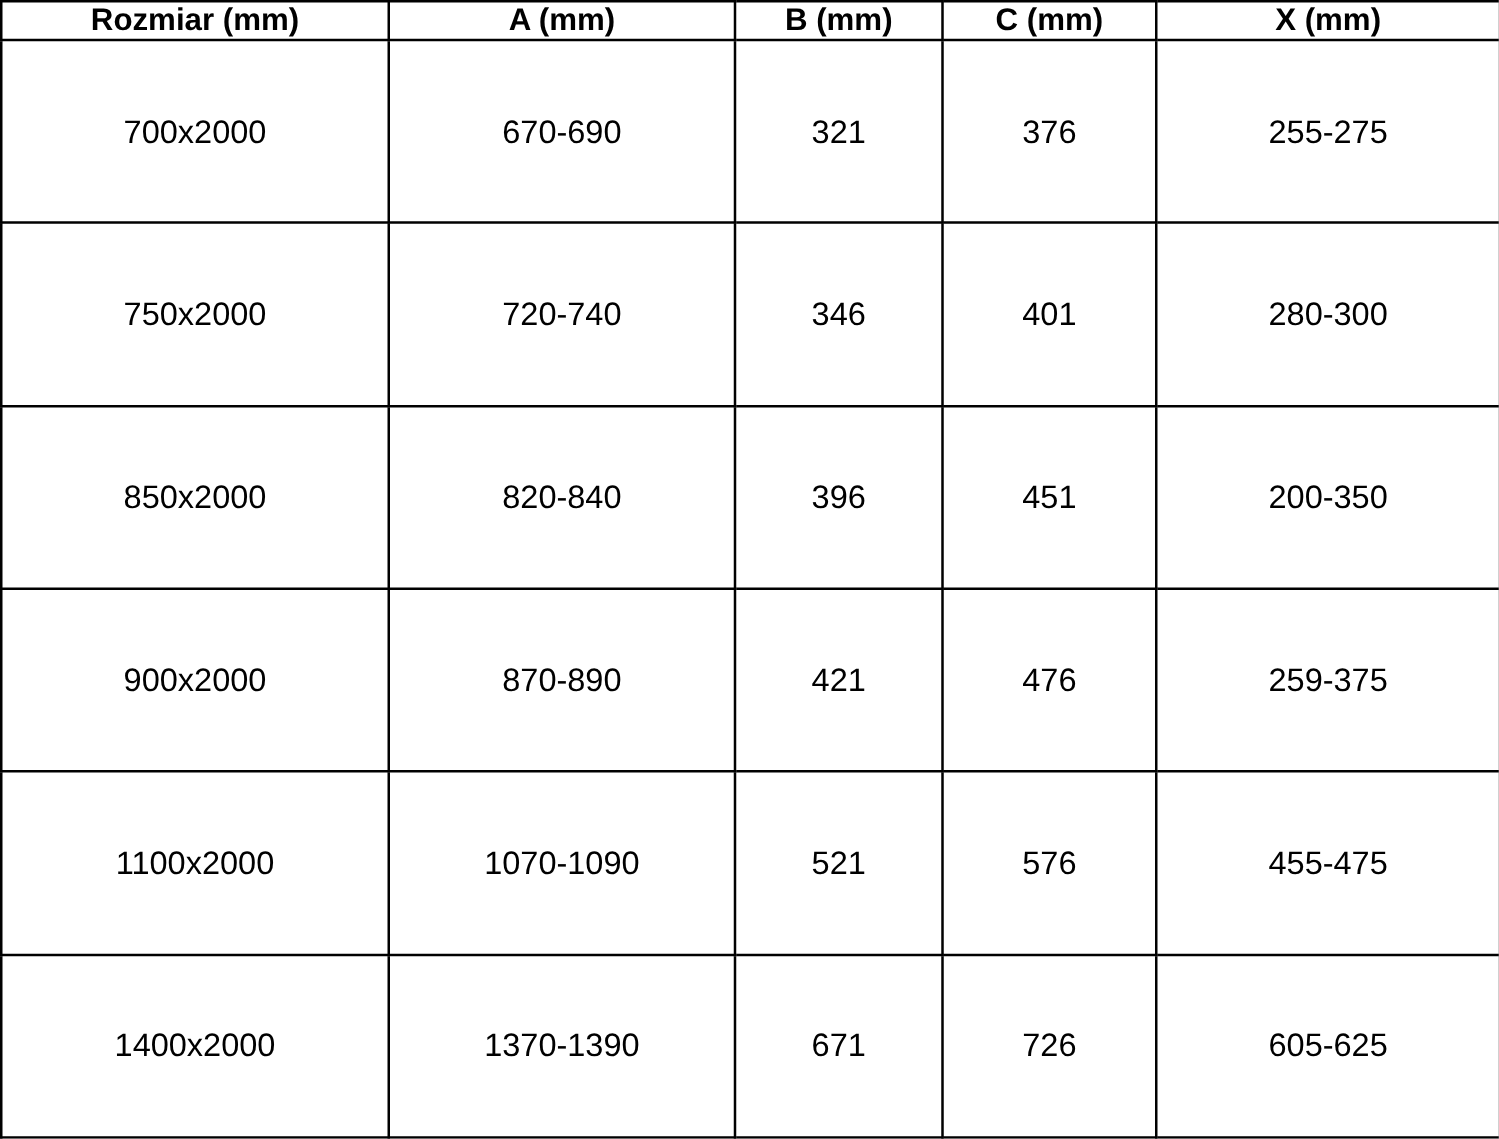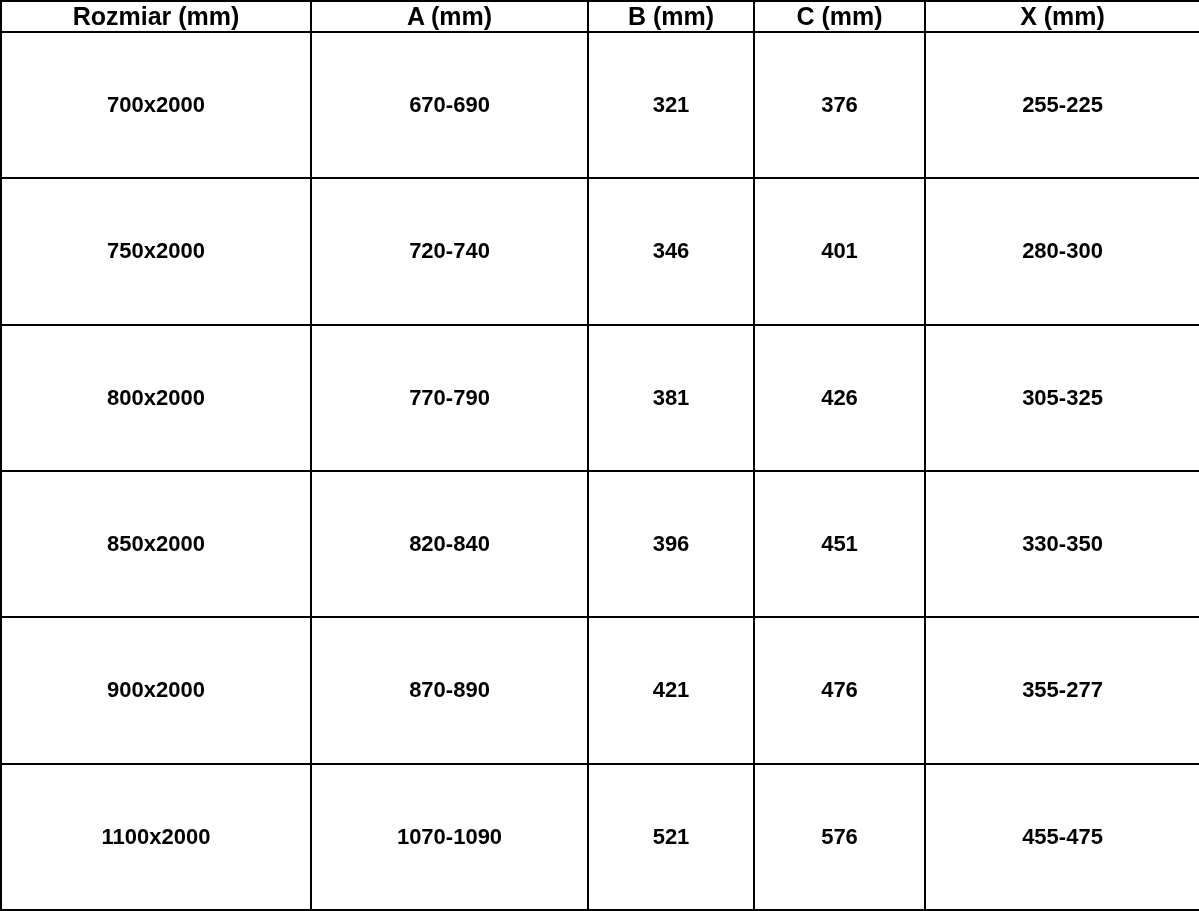--- a/index.html
+++ b/index.html
@@ -29,22 +29,22 @@
     vertical-align: middle;
     padding: 0;
     overflow: hidden;
     white-space: nowrap;
   }
   table.spec-table th {
     font-weight: bold;
     font-size: 25px;
   }
   table.spec-table td {
-    font-weight: bold;
-    font-size: 22px;
+    font-weight: normal;
+    font-size: 26px;
   }
   col.col-rozmiar { width: 310px; }
   col.col-a       { width: 277px; }
   col.col-b       { width: 166px; }
   col.col-c       { width: 171px; }
   col.col-x       { width: 275px; }
 </style>
 </head>
 <body>
 
@@ -65,52 +65,52 @@
           <th>C (mm)</th>
           <th>X (mm)</th>
         </tr>
     </thead>
     <tbody>
         <tr>
           <td>700x2000</td>
           <td>670-690</td>
           <td>321</td>
           <td>376</td>
-          <td>255-225</td>
+          <td>255-275</td>
         </tr>
         <tr>
           <td>750x2000</td>
           <td>720-740</td>
           <td>346</td>
           <td>401</td>
           <td>280-300</td>
         </tr>
         <tr>
-          <td>800x2000</td>
-          <td>770-790</td>
-          <td>381</td>
-          <td>426</td>
-          <td>305-325</td>
-        </tr>
-        <tr>
           <td>850x2000</td>
           <td>820-840</td>
           <td>396</td>
           <td>451</td>
-          <td>330-350</td>
+          <td>200-350</td>
         </tr>
         <tr>
           <td>900x2000</td>
           <td>870-890</td>
           <td>421</td>
           <td>476</td>
-          <td>355-277</td>
+          <td>259-375</td>
         </tr>
         <tr>
           <td>1100x2000</td>
           <td>1070-1090</td>
           <td>521</td>
           <td>576</td>
           <td>455-475</td>
         </tr>
+        <tr>
+          <td>1400x2000</td>
+          <td>1370-1390</td>
+          <td>671</td>
+          <td>726</td>
+          <td>605-625</td>
+        </tr>
       </tbody>
   </table>
 </div>
 
 </body></html>

